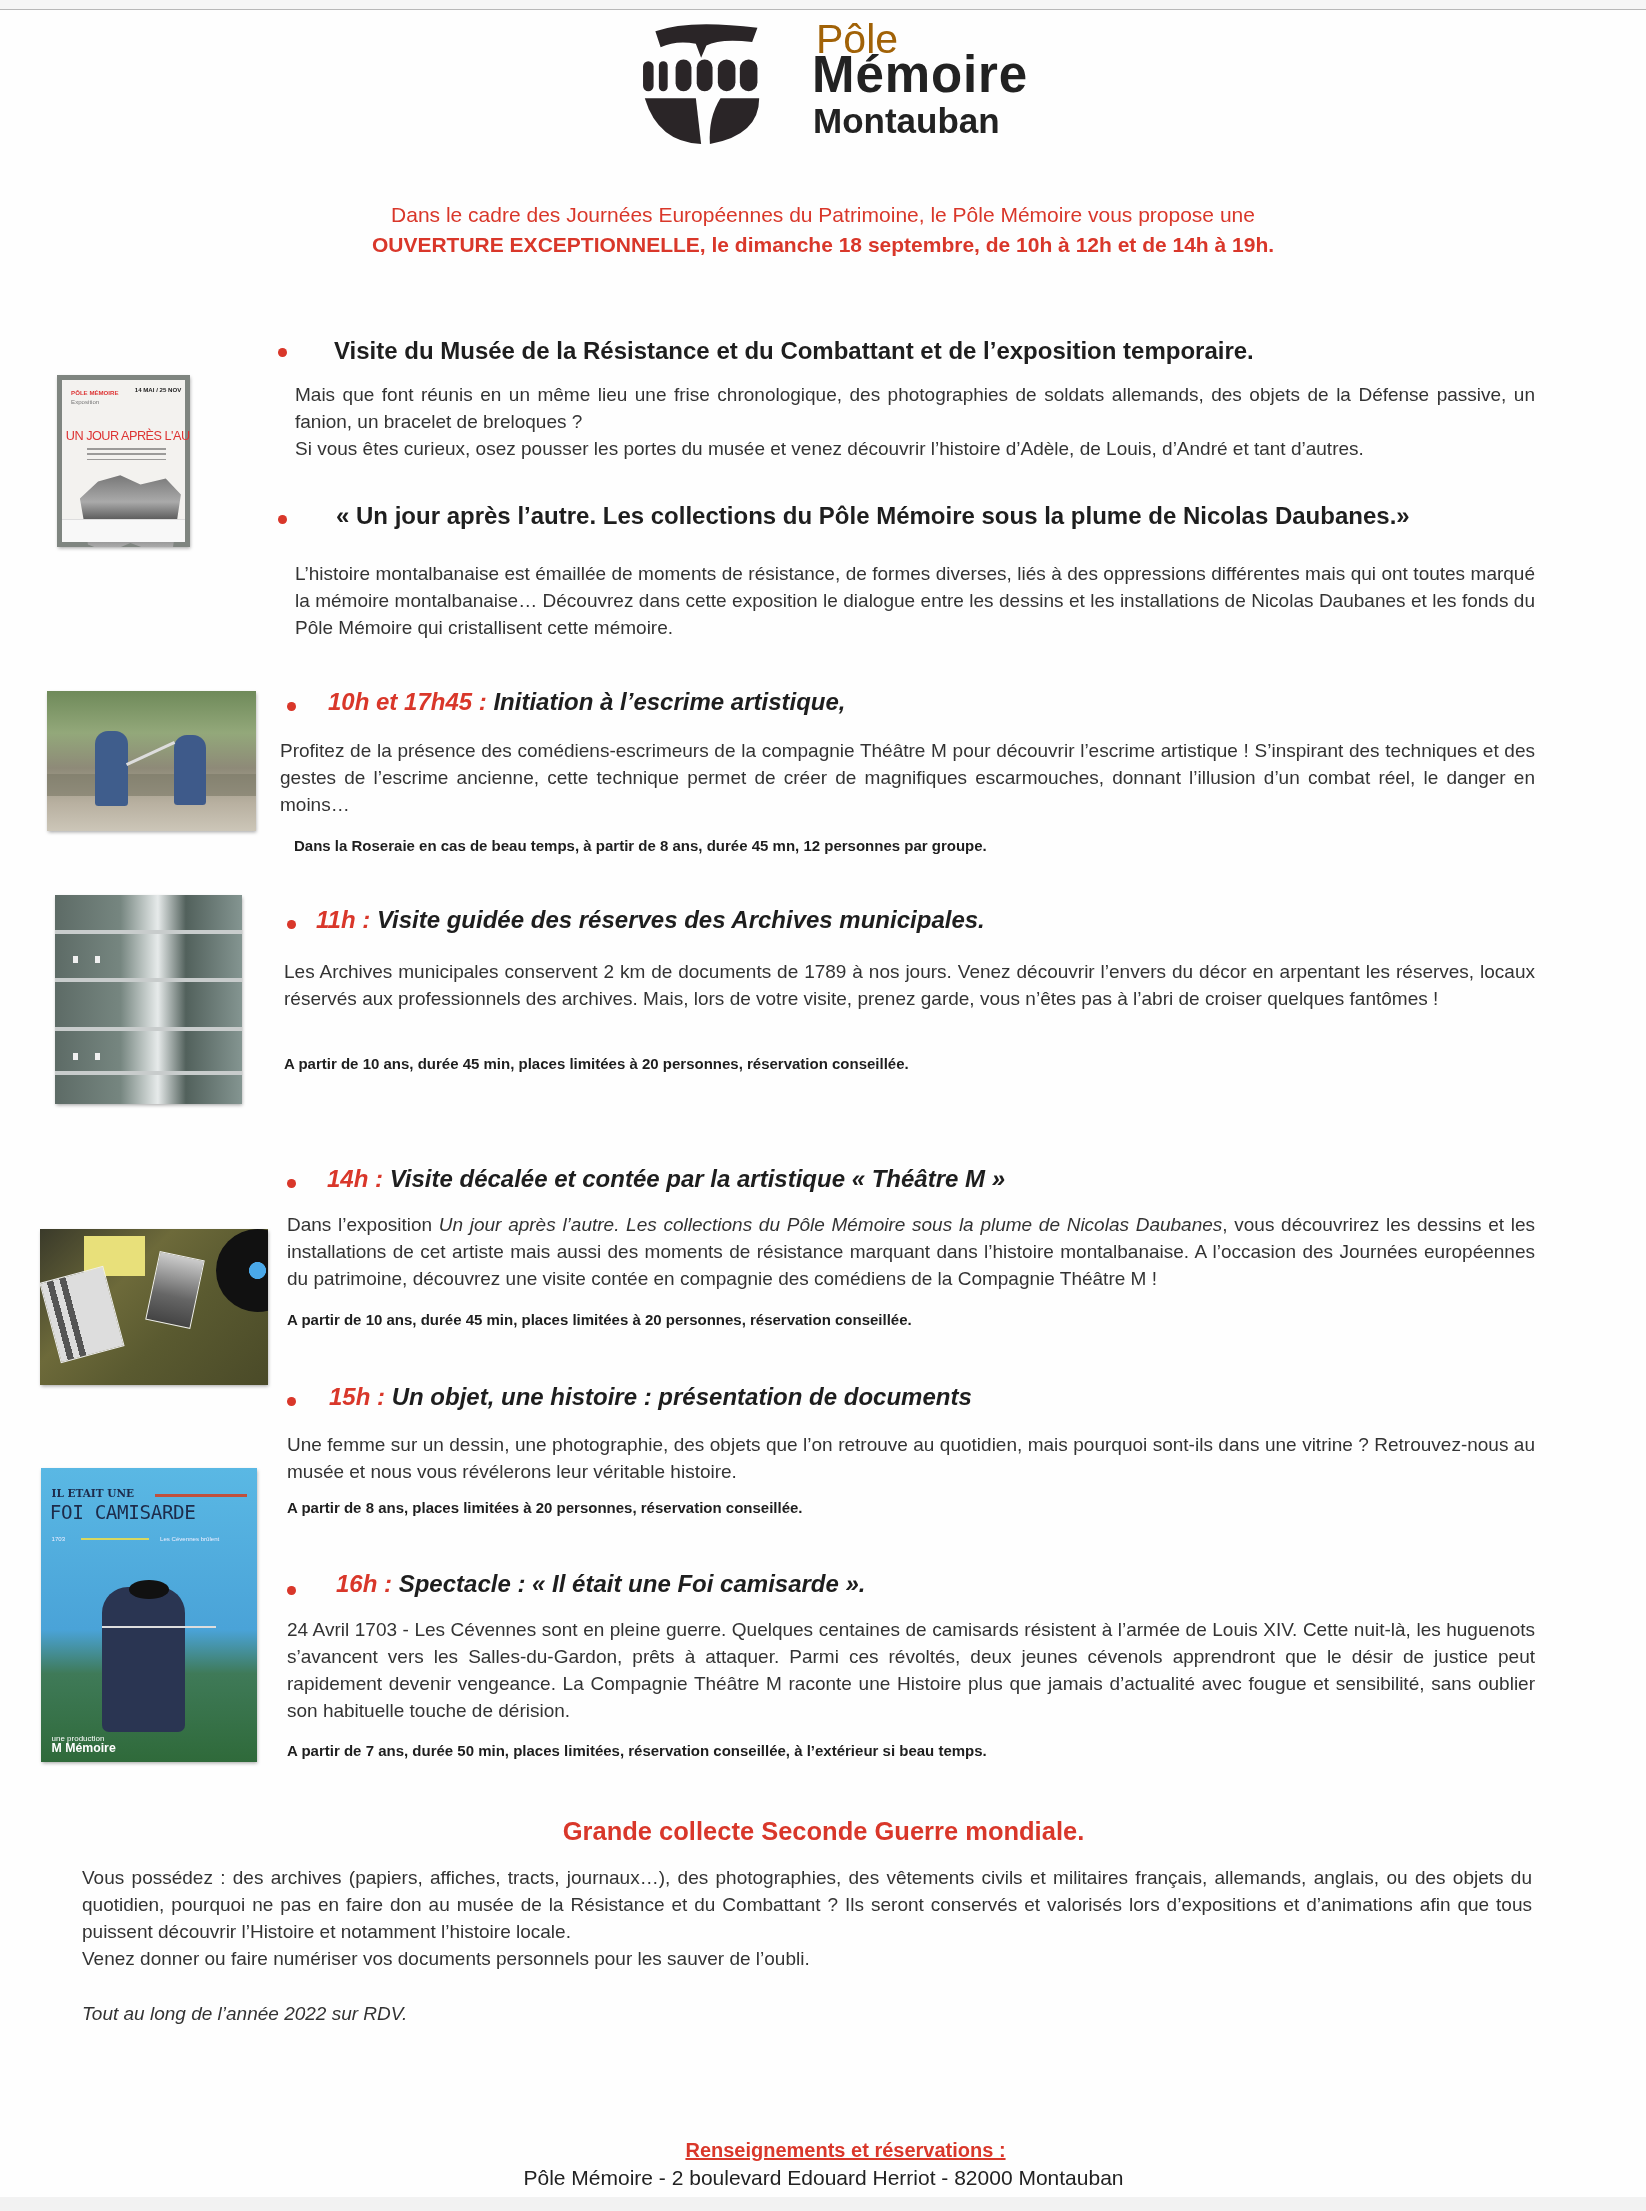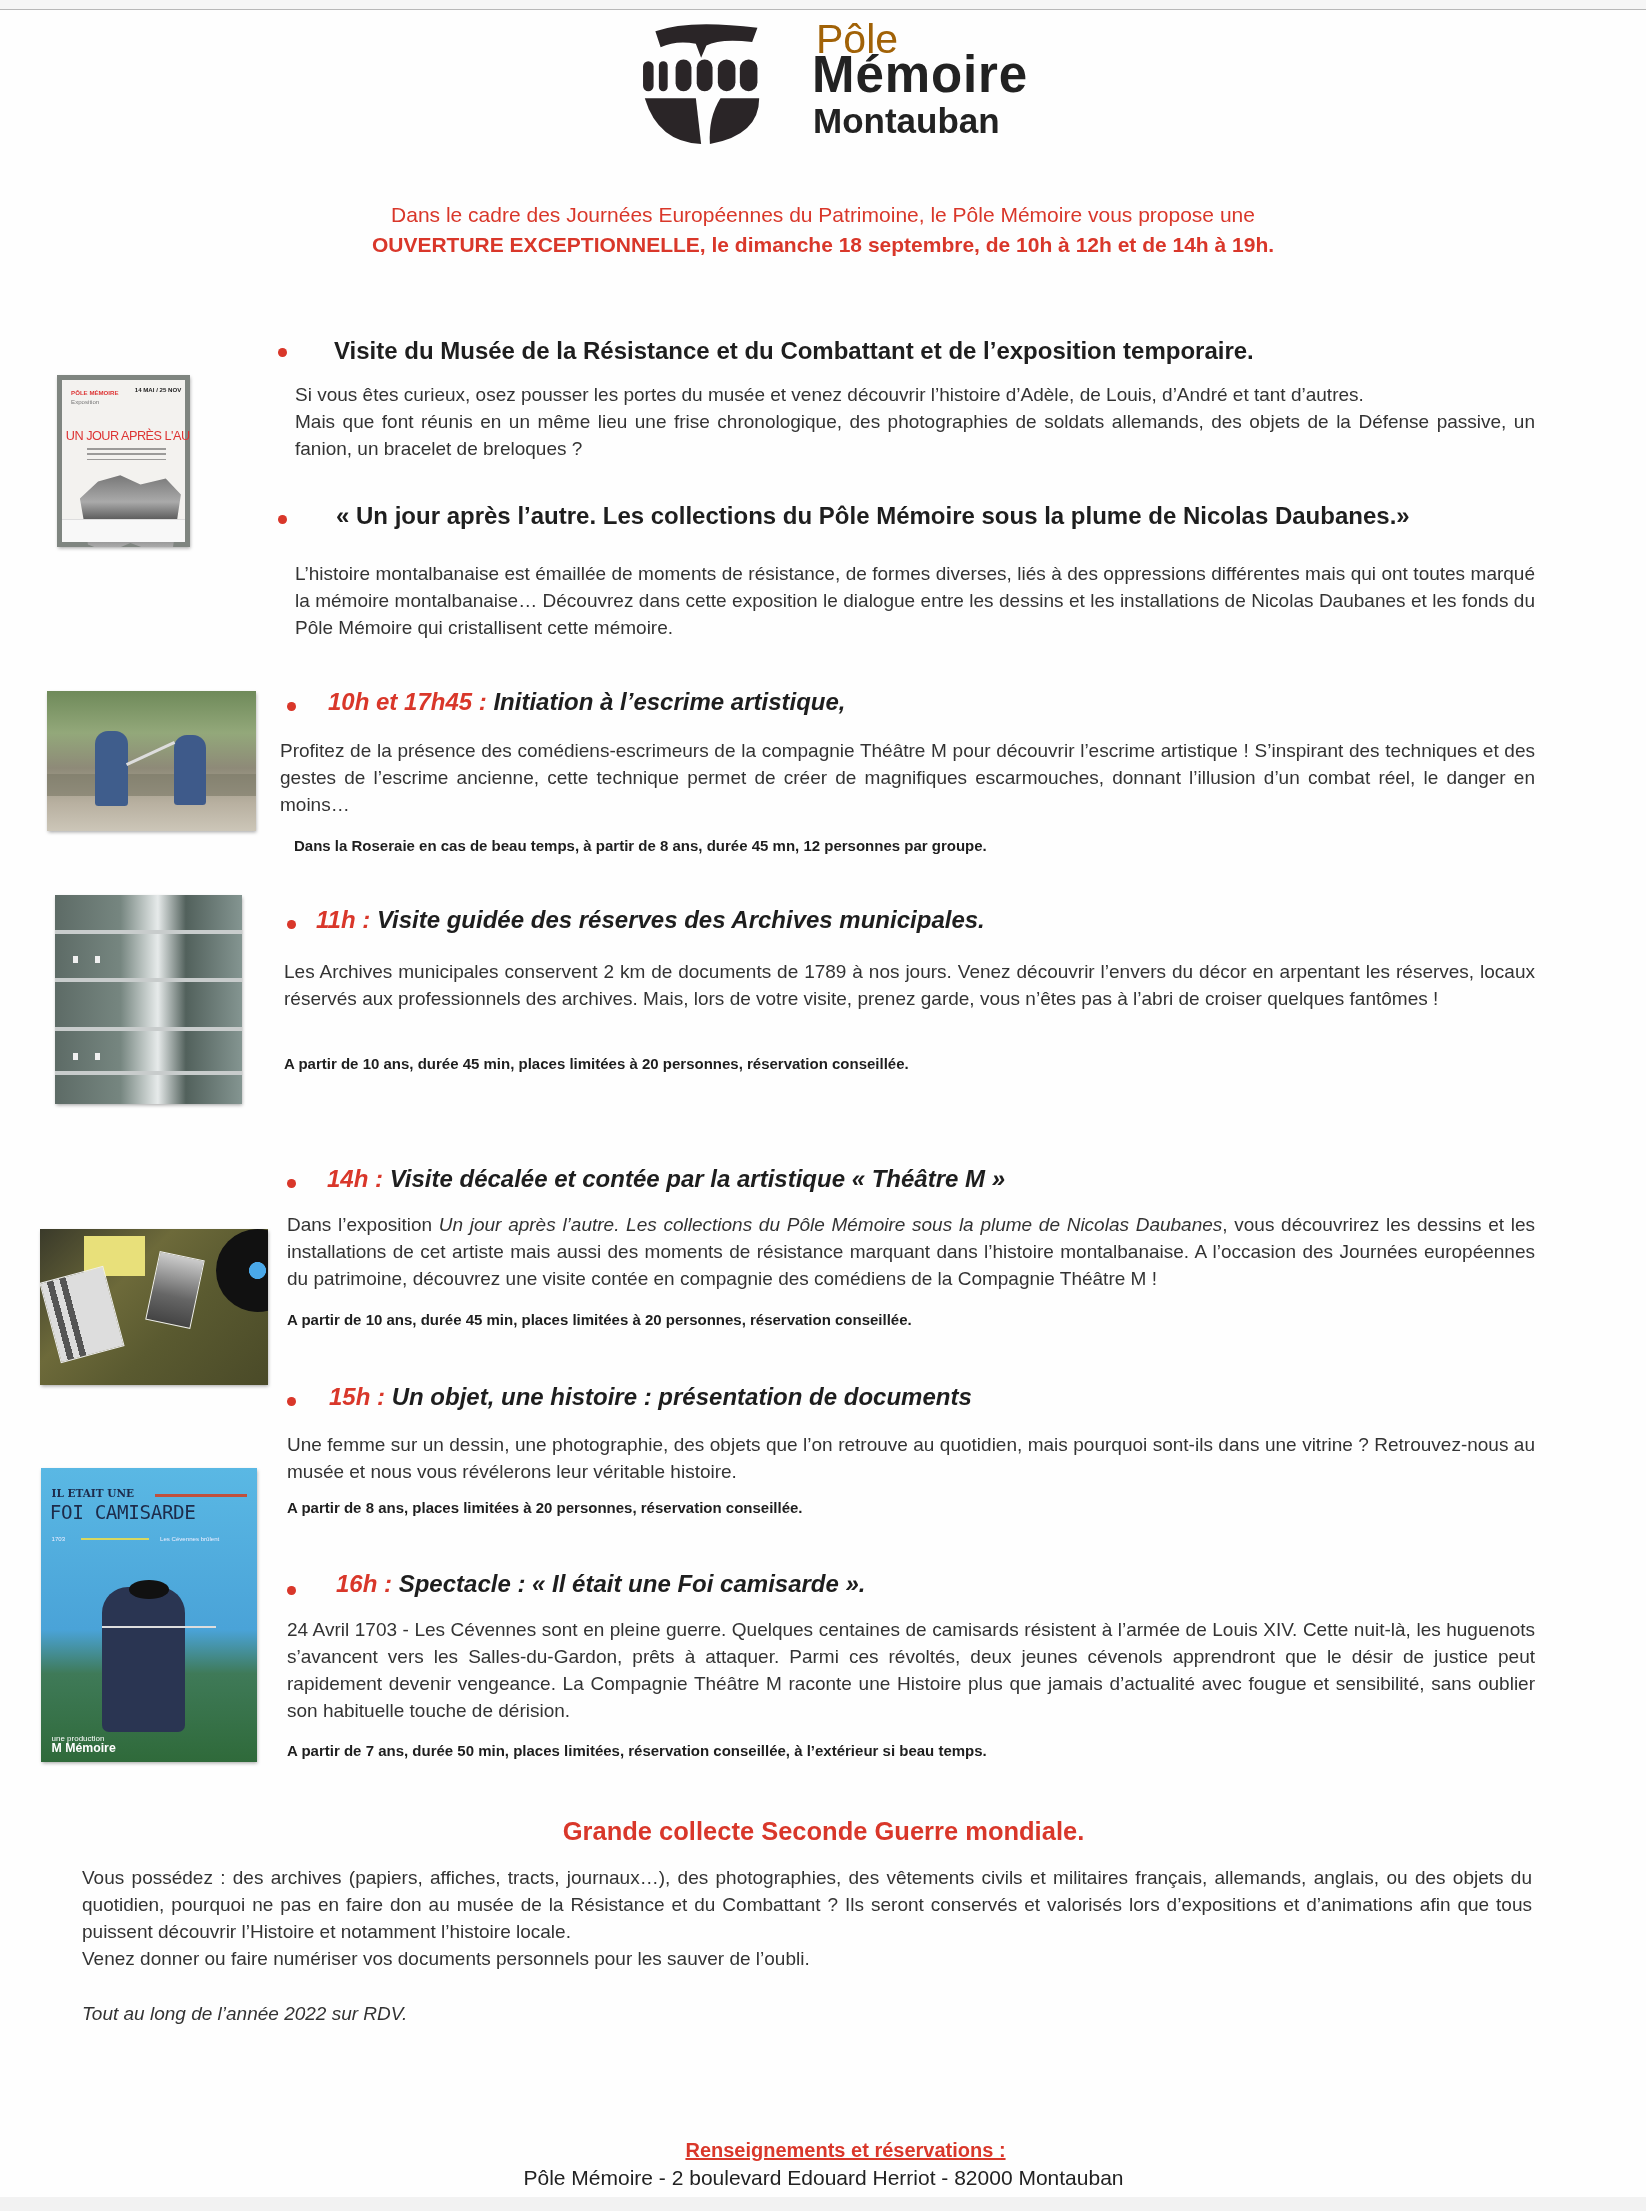--- a/index.html
+++ b/index.html
@@ -115,22 +115,22 @@
     <div class="ttl">UN JOUR APRÈS L'AUTRE</div>
     <div class="sub"></div>
     <div class="draw"></div>
     <div class="foot"></div>
   </div>
 </div>
 
 <div class="bullet" style="left:278px;top:348px;"></div>
 <div class="h" style="left:334px;top:337px;">Visite du Musée de la Résistance et du Combattant et de l’exposition temporaire.</div>
 <div class="p" style="left:295px;top:381px;width:1240px;">
+  <div>Mais que font réunis en un même lieu une frise chronologique, des photographies de soldats allemands, des objets de la Défense passive, un fanion, un bracelet de breloques ?</div>
   <div>Si vous êtes curieux, osez pousser les portes du musée et venez découvrir l’histoire d’Adèle, de Louis, d’André et tant d’autres.</div>
-  <div>Mais que font réunis en un même lieu une frise chronologique, des photographies de soldats allemands, des objets de la Défense passive, un fanion, un bracelet de breloques ?</div>
 </div>
 
 <div class="bullet" style="left:278px;top:515px;"></div>
 <div class="h" style="left:336px;top:502px;">« Un jour après l’autre. Les collections du Pôle Mémoire sous la plume  de Nicolas Daubanes.»</div>
 <div class="p" style="left:295px;top:560px;width:1240px;">L’histoire montalbanaise est émaillée de moments de résistance, de formes diverses, liés à des oppressions différentes mais qui ont toutes marqué la mémoire montalbanaise… Découvrez dans cette exposition le dialogue entre les dessins et les installations de Nicolas Daubanes et les fonds du Pôle Mémoire qui cristallisent cette mémoire.</div>
 
 <div class="img photo-fence" style="left:47px;top:691px;width:209px;height:140px;">
   <div class="wall"></div>
   <div class="fig1"></div>
   <div class="fig2"></div>

